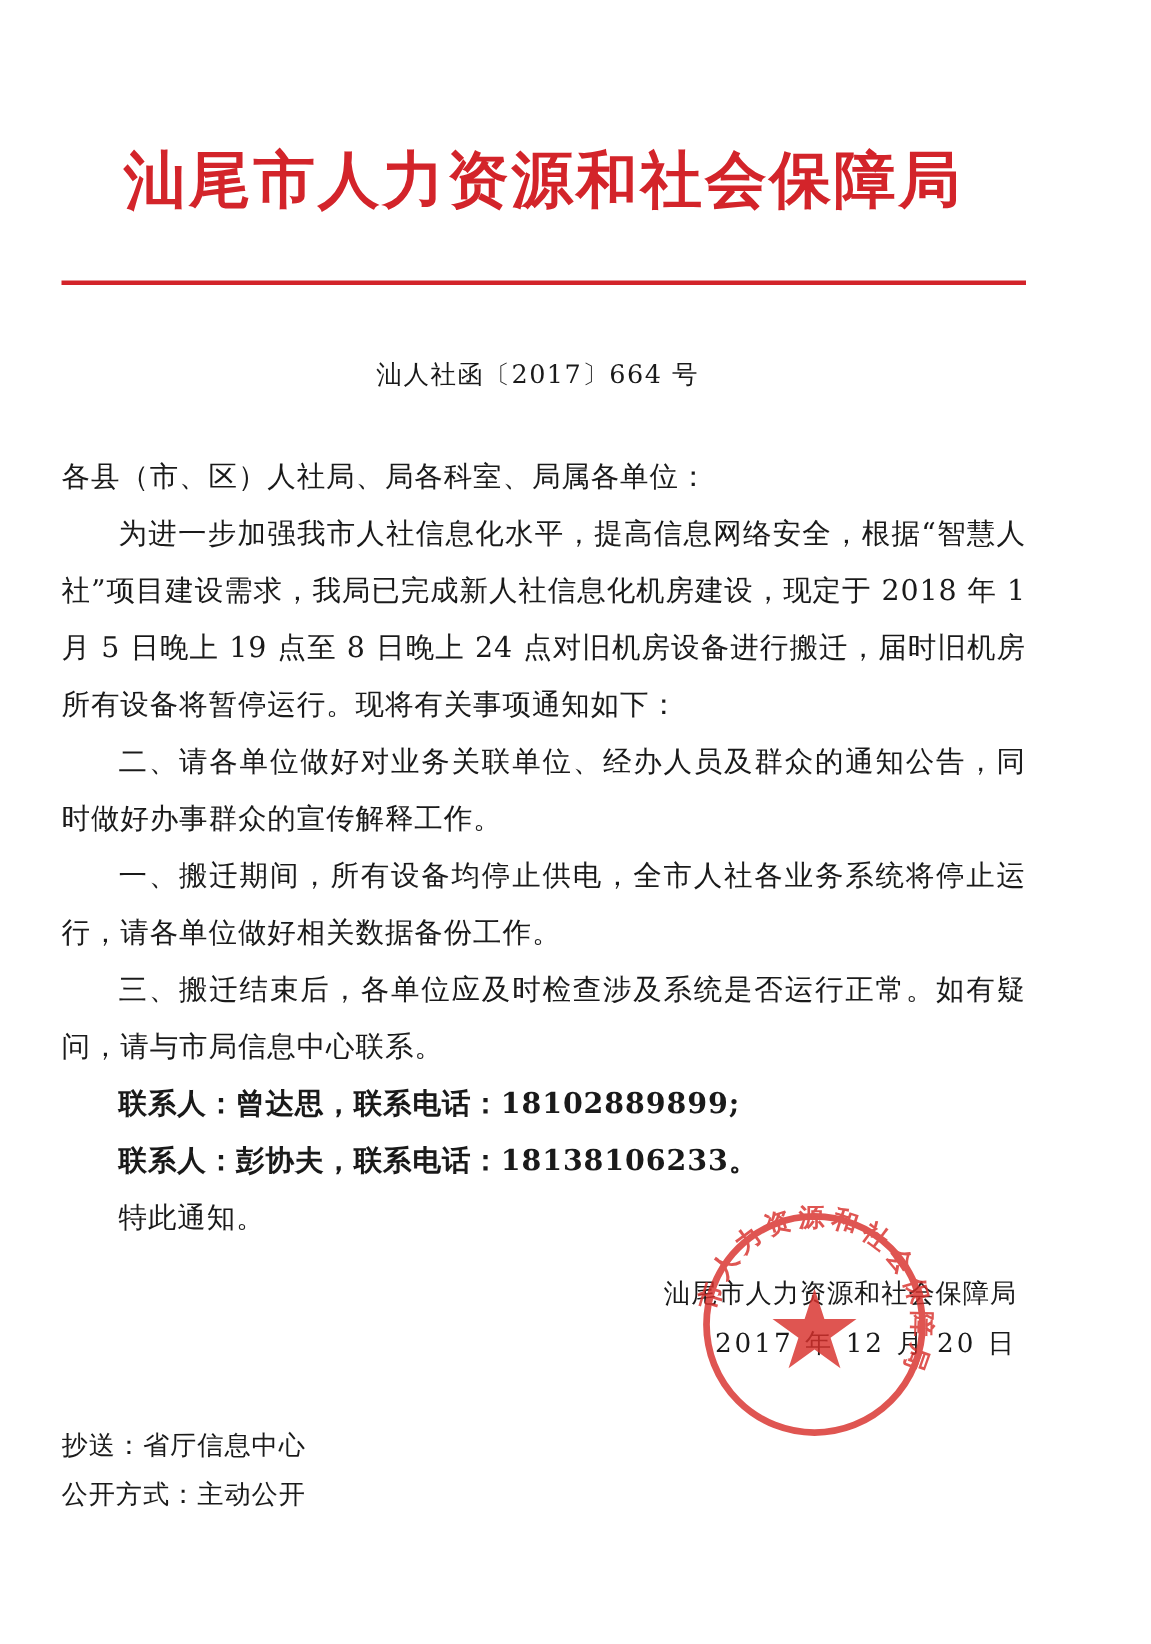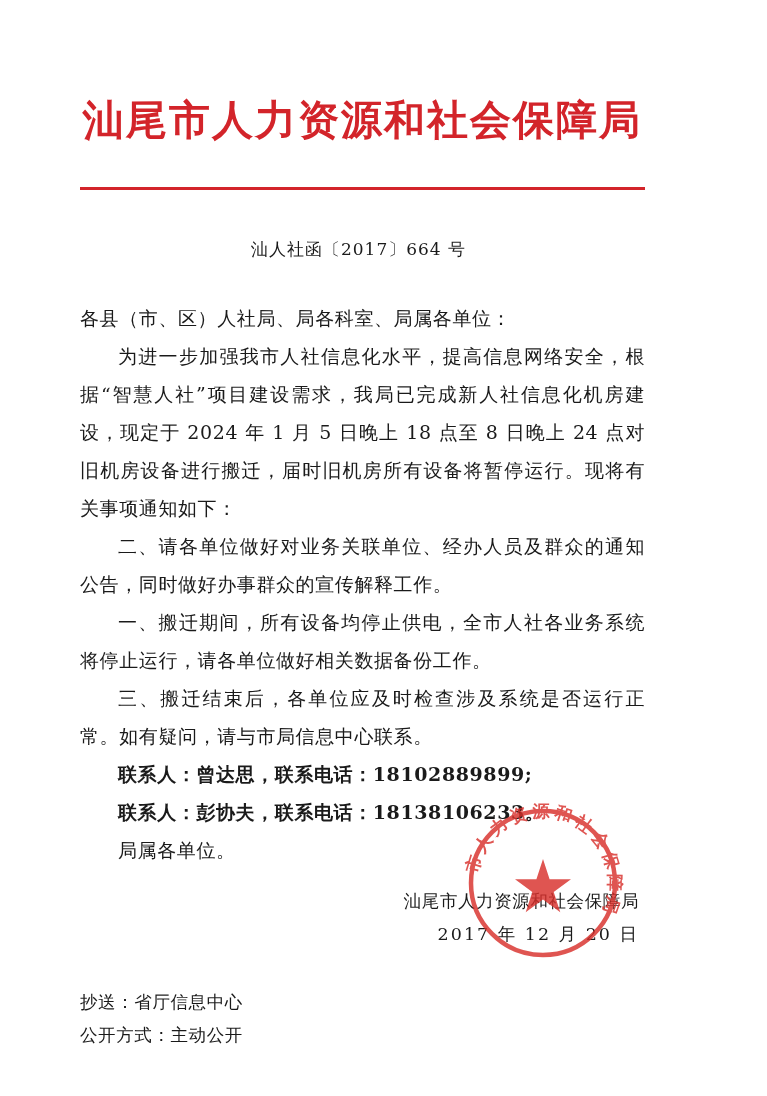--- a/index.html
+++ b/index.html
@@ -13,21 +13,21 @@
     font-family: "DejaVu Serif", "Liberation Serif", serif;
     color: #1a1a1a;
     overflow: hidden;
     position: relative;
   }
   .page {
     position: relative;
     width: 725px;
     height: 1096px;
     box-sizing: border-box;
-    padding: 0 80px;
+    padding: 0 41px;
   }
 
   
   .letterhead {
     text-align: center;
     padding-top: 96px;
   }
   .letterhead-title {
     color: #d3242a;
     font-family: "DejaVu Serif", "Liberation Serif", serif;
@@ -123,27 +123,27 @@
   <div class="letterhead">
     <div class="letterhead-title">汕尾市人力资源和社会保障局</div>
     <div class="red-rule"></div>
   </div>
 
   <div class="doc-number">汕人社函〔2017〕664 号</div>
 
 
   <div class="body-block">
     <div class="p-flush">各县（市、区）人社局、局各科室、局属各单位：</div>
-    <div class="p-indent">为进一步加强我市人社信息化水平，提高信息网络安全，根据“智慧人社”项目建设需求，我局已完成新人社信息化机房建设，现定于 2024 年 1 月 5 日晚上 18 点至 8 日晚上 24 点对旧机房设备进行搬迁，届时旧机房所有设备将暂停运行。现将有关事项通知如下：</div>
+    <div class="p-indent">为进一步加强我市人社信息化水平，提高信息网络安全，根据“智慧人社”项目建设需求，我局已完成新人社信息化机房建设，现定于 2018 年 1 月 5 日晚上 19 点至 8 日晚上 24 点对旧机房设备进行搬迁，届时旧机房所有设备将暂停运行。现将有关事项通知如下：</div>
     <div class="p-indent">二、请各单位做好对业务关联单位、经办人员及群众的通知公告，同时做好办事群众的宣传解释工作。</div>
     <div class="p-indent">一、搬迁期间，所有设备均停止供电，全市人社各业务系统将停止运行，请各单位做好相关数据备份工作。</div>
     <div class="p-indent">三、搬迁结束后，各单位应及时检查涉及系统是否运行正常。如有疑问，请与市局信息中心联系。</div>
     <div class="contact-line">联系人：曾达思，联系电话：18102889899;</div>
     <div class="contact-line">联系人：彭协夫，联系电话：18138106233。</div>
-    <div class="p-indent">局属各单位。</div>
+    <div class="p-indent">特此通知。</div>
   </div>
 
   <div class="signature">
     <div>汕尾市人力资源和社会保障局</div>
     <div class="sig-date">2017 年 12 月 20 日</div>
   </div>
 
   <div class="footer">
     <div>抄送：省厅信息中心</div>
     <div>公开方式：主动公开</div>

